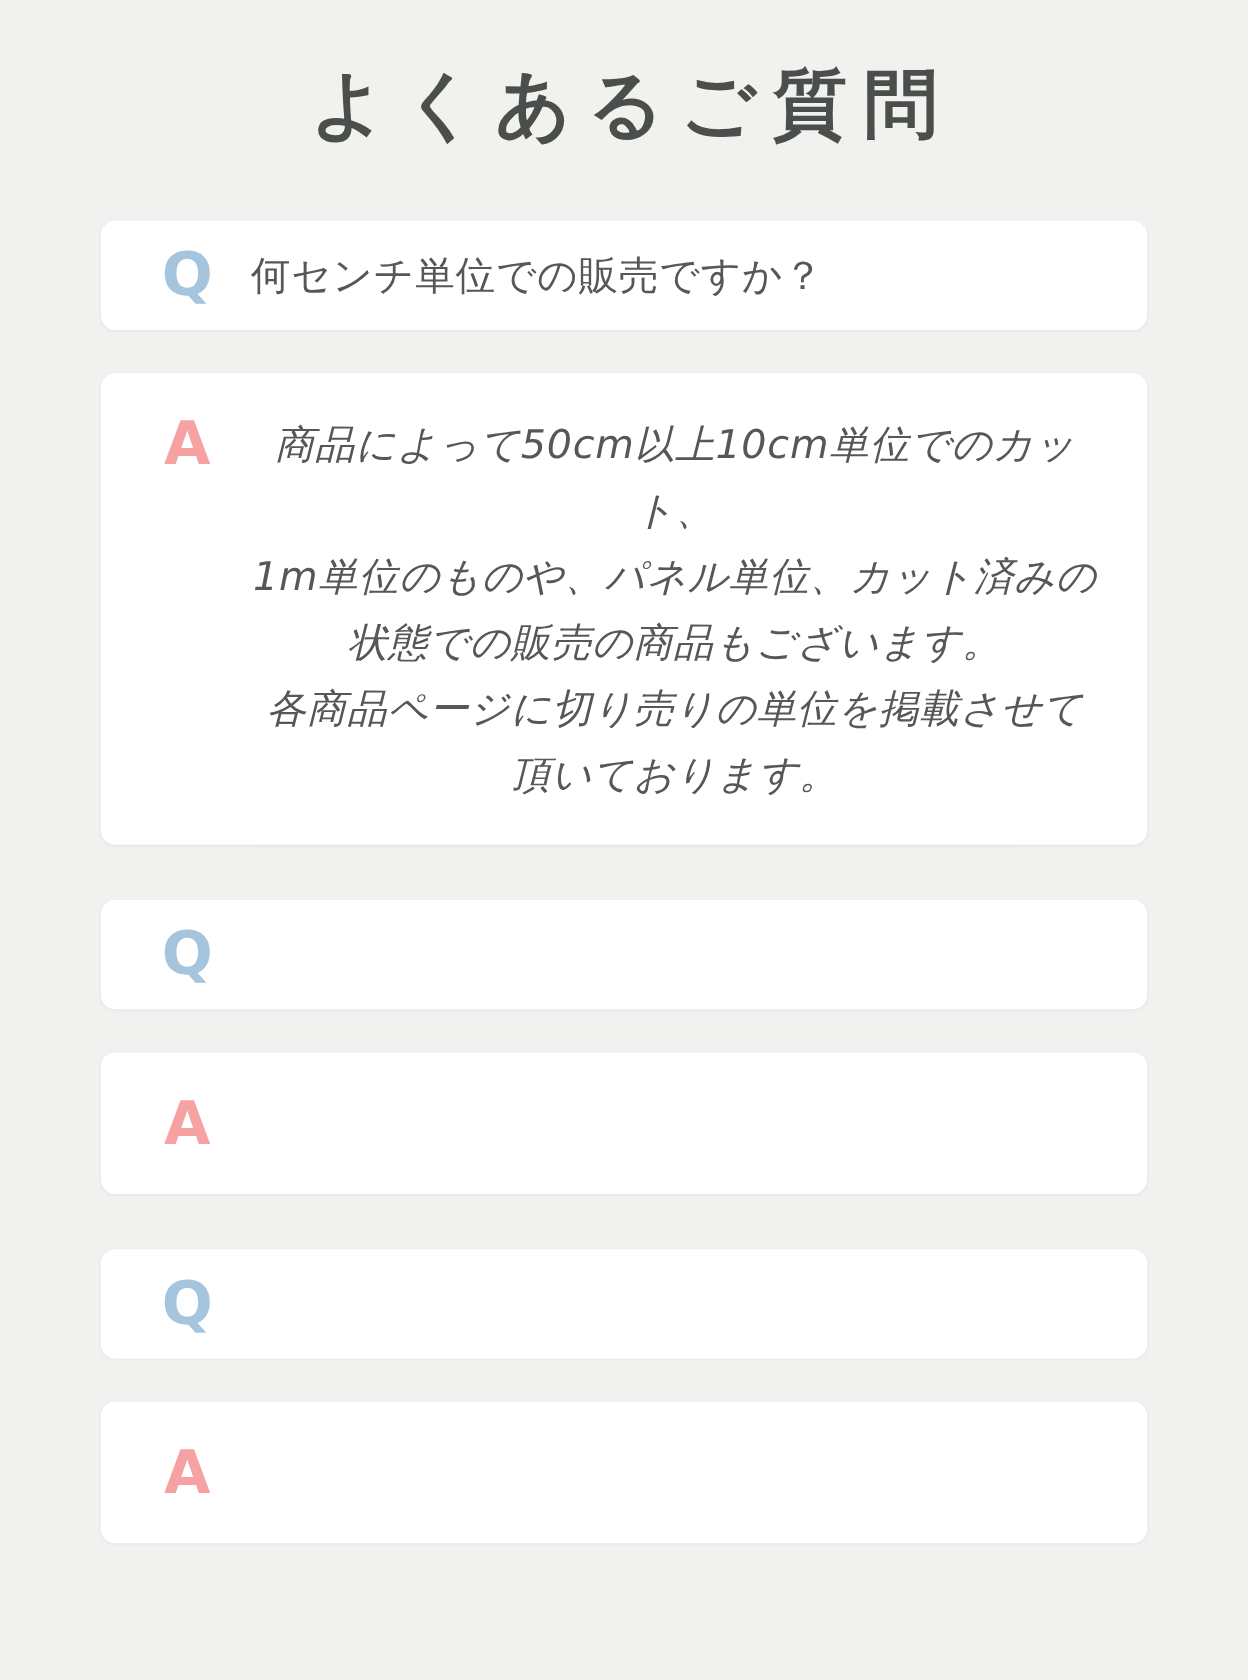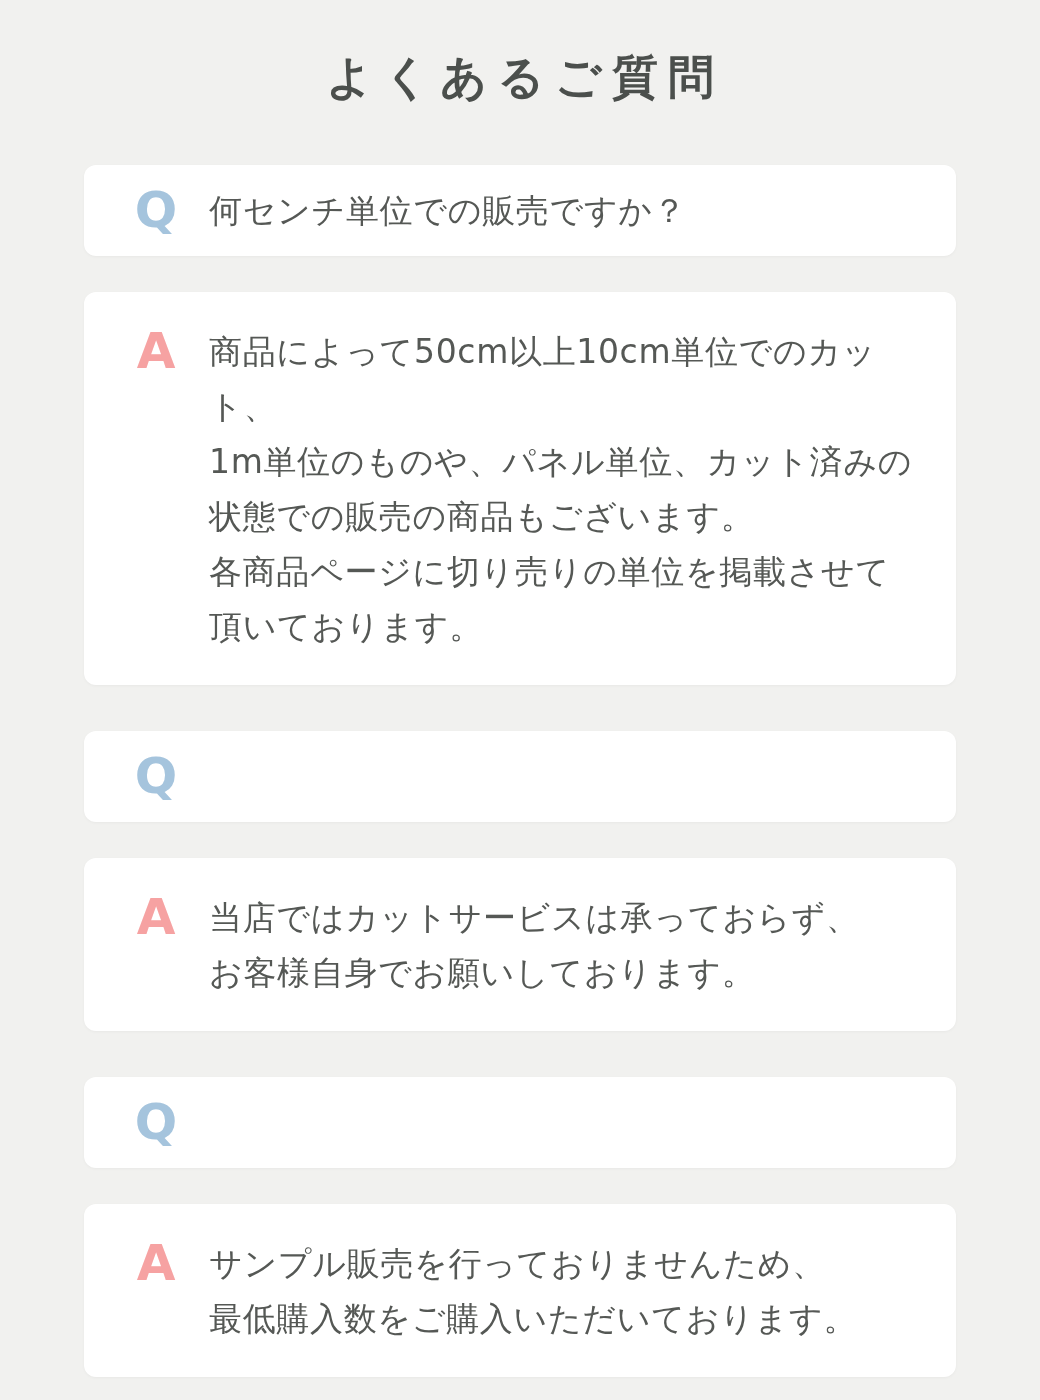--- a/index.html
+++ b/index.html
@@ -19,21 +19,21 @@
     width: 1040px;
     height: 1400px;
     background: var(--bg);
     font-family: "DejaVu Sans", "Liberation Sans", sans-serif;
     overflow: hidden;
   }
   .page-title {
     margin: 0;
     padding-top: 50px;
     text-align: center;
-    font-size: 46px;
+    font-size: 62px;
     font-weight: bold;
     color: var(--title);
     letter-spacing: 0.22em;
     text-indent: 0.22em;
     line-height: 1.2;
   }
   .faq-list {
     width: 872px;
     margin: 60px auto 0;
   }
@@ -71,23 +71,25 @@
   }
   .q-card .letter { color: var(--q); }
   .a-card .letter { color: var(--a); }
   .card-text {
     margin: 0;
     font-size: 33px;
     line-height: 55px;
     color: var(--text);
     letter-spacing: 0.02em;
     font-weight: 500;
+    text-align: center;
   }
   .a-card .card-text {
     white-space: pre-line;
+    font-style: italic;
   }
 </style>
 </head>
 <body>
 
 <div class="page">
   <h1 class="page-title">よくあるご質問</h1>
 
   <section class="faq-list">
 
@@ -102,27 +104,23 @@
 状態での販売の商品もございます。
 各商品ページに切り売りの単位を掲載させて
 頂いております。</p>
     </div>
 
     <div class="card q-card">
       <span class="letter">Q</span>
     </div>
     <div class="card a-card">
       <span class="letter">A</span>
-      <p class="card-text">当店ではカットサービスは承っておらず、
-お客様自身でお願いしております。</p>
     </div>
 
     <div class="card q-card">
       <span class="letter">Q</span>
     </div>
     <div class="card a-card">
       <span class="letter">A</span>
-      <p class="card-text">サンプル販売を行っておりませんため、
-最低購入数をご購入いただいております。</p>
     </div>
 
   </section>
 </div>
 
 </body></html>

